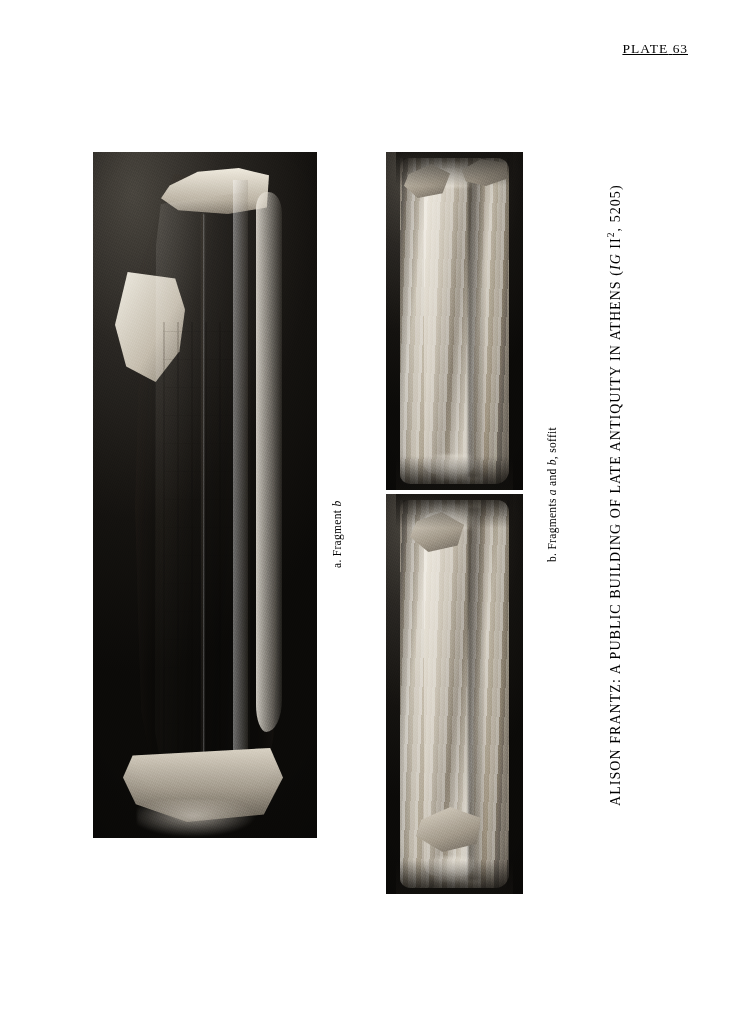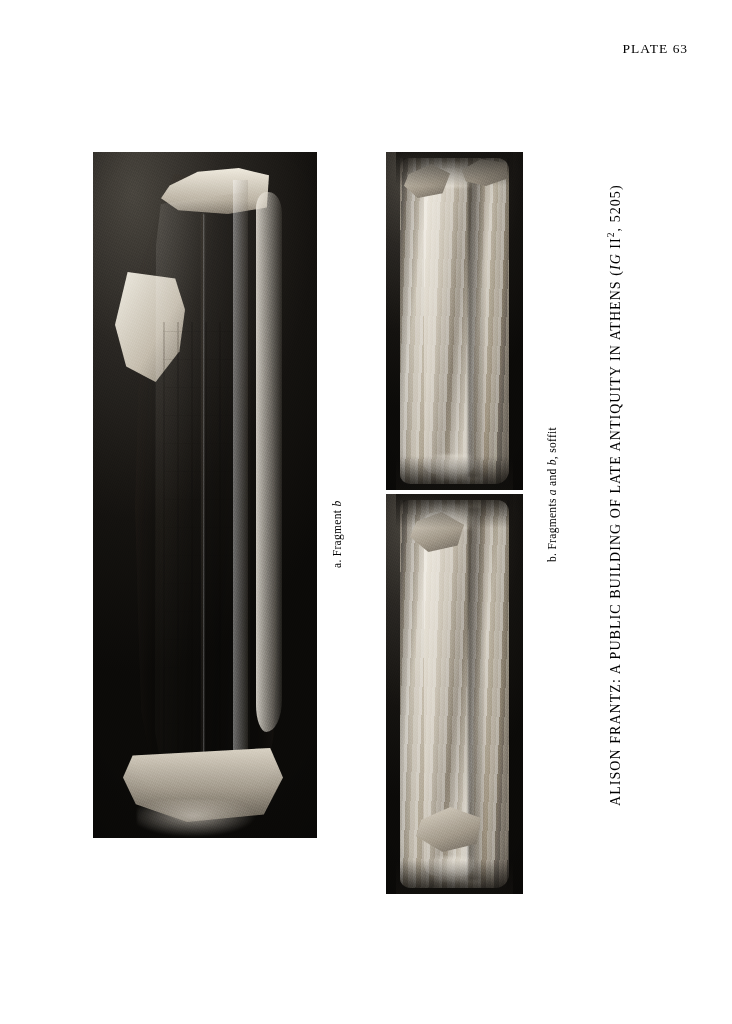--- a/index.html
+++ b/index.html
@@ -18,20 +18,21 @@
 
   
   .plate-label {
     position: absolute;
     top: 41px;
     right: 44px;
     font-family: "Liberation Serif", serif;
     font-size: 13.5px;
     letter-spacing: 0.9px;
     white-space: nowrap;
+    text-decoration: underline;
   }
   .plate-label .sc {
     font-variant: small-caps;
     letter-spacing: 1.1px;
   }
 
   
   .fig {
     position: absolute;
     background: #111;

